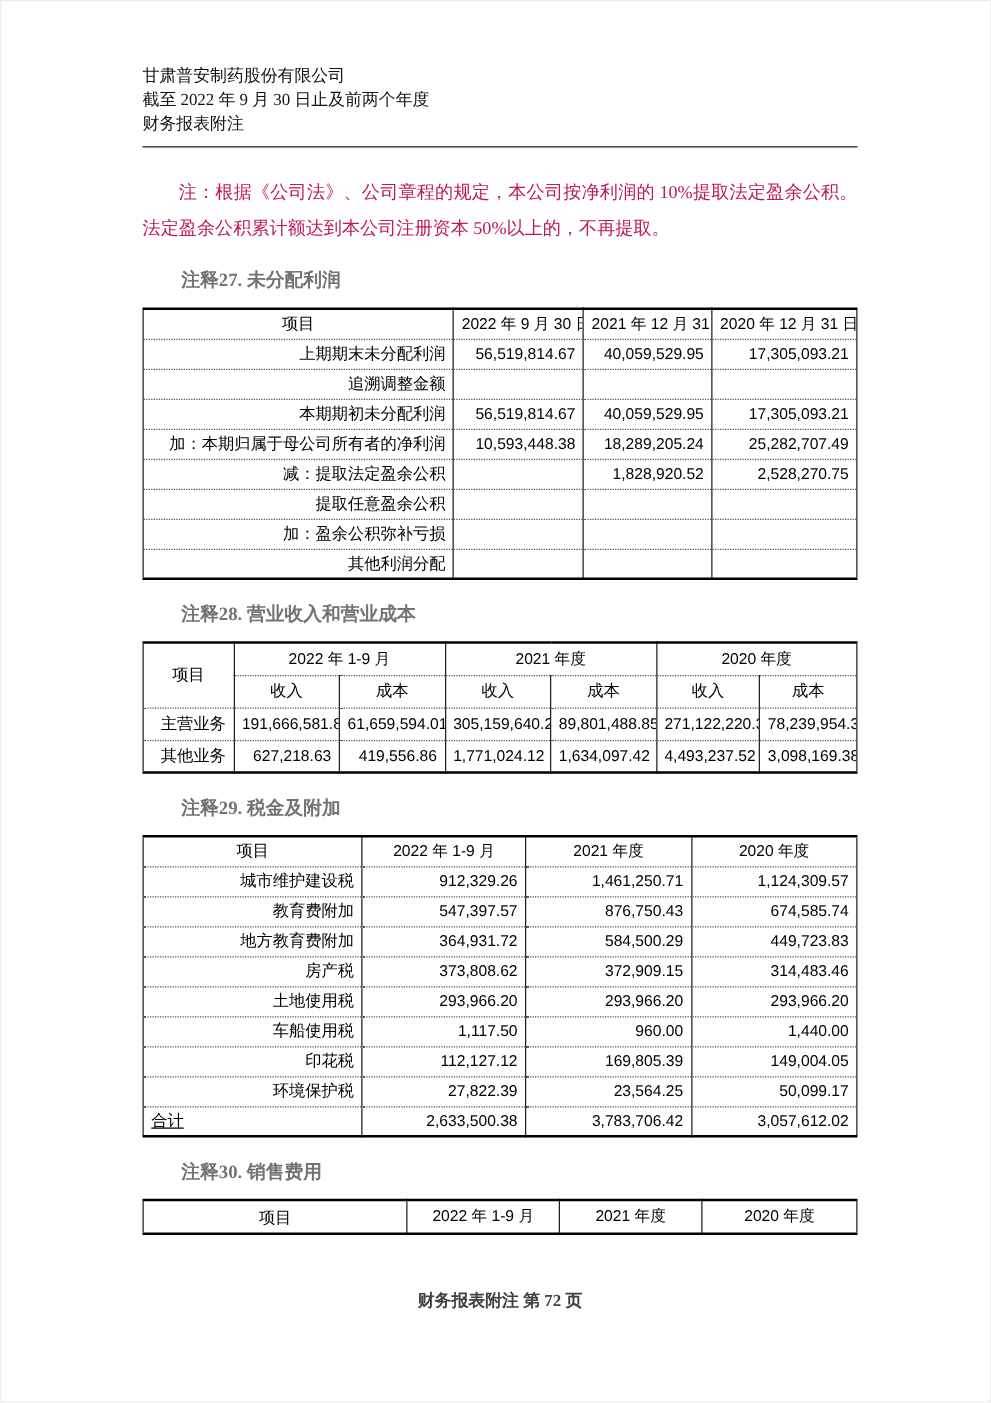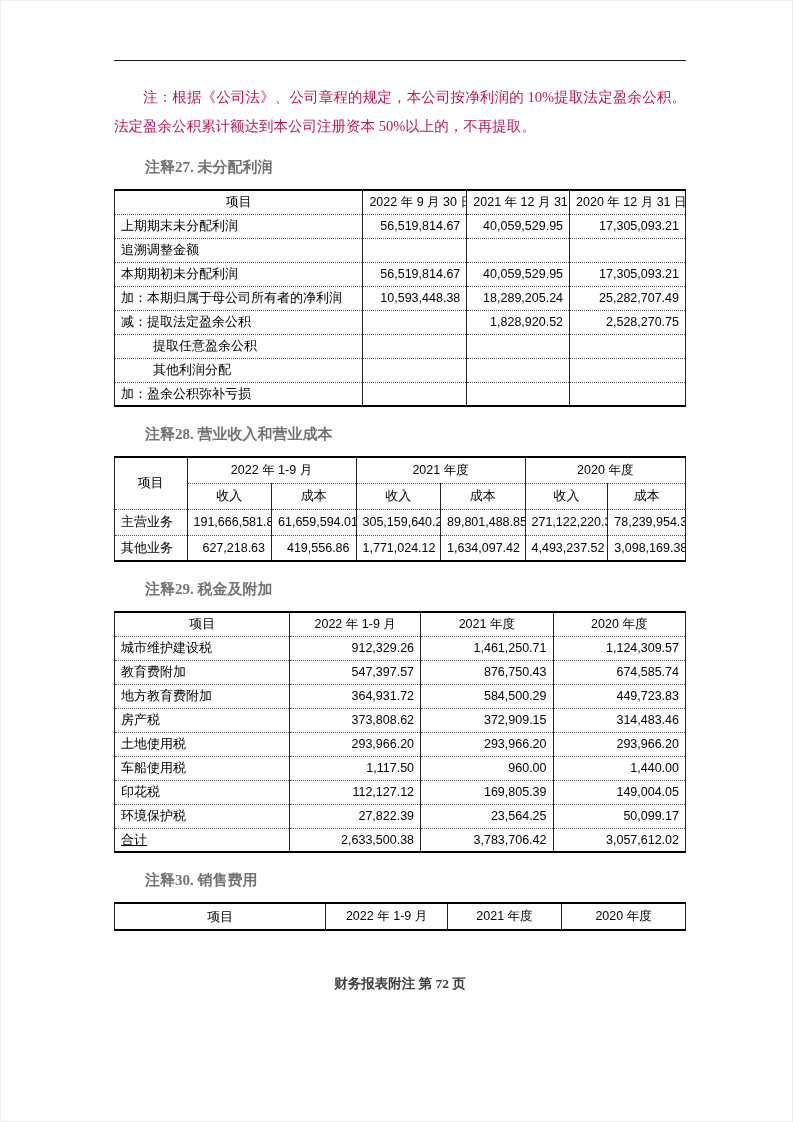--- a/index.html
+++ b/index.html
@@ -58,21 +58,21 @@
     overflow: hidden; white-space: nowrap;
   }
   table tr:first-child th { border-top: none; }
   table tr:last-child td { border-bottom: none; }
   th.hdr {
     text-align: center;
     font-family: "Liberation Sans", "DejaVu Sans", sans-serif;
     font-size: 12.5px;
   }
   th.hdr-item { font-family: Liberation Sans, sans-serif; font-size: 13px; }
-  td.label { text-align: left; font-size: 13px; }
+  td.label { text-align: right; font-size: 13px; }
   td.label.indent { padding-left: 38px; }
   td.label.center { text-align: left; text-decoration: underline; }
   td.num {
     text-align: right;
     font-family: "Liberation Sans", "DejaVu Sans", sans-serif;
     font-size: 12.5px;
     letter-spacing: 0;
   }
   .t28 th, .t28 td { height: 26px; }
   .t30 th { height: 27px; }
@@ -83,20 +83,25 @@
     font-size: 13.5px;
     font-weight: 600;
     color: #404040;
   }
 </style>
 </head>
 <body>
 
 <div class="page">
 
+  <div class="doc-header">
+    <div>甘肃普安制药股份有限公司</div>
+    <div>截至 2022 年 9 月 30 日止及前两个年度</div>
+    <div>财务报表附注</div>
+  </div>
   <hr class="header-rule">
 
   <p class="note">注：根据《公司法》、公司章程的规定，本公司按净利润的 10%提取法定盈余公积。法定盈余公积累计额达到本公司注册资本 50%以上的，不再提取。</p>
 
   <h2 class="sec">注释27. 未分配利润</h2>
   <table class="t27">
     <colgroup>
       <col style="width:43.5%">
         <col style="width:18.2%">
         <col style="width:18%">
@@ -141,27 +146,27 @@
           <td class="num">1,828,920.52</td>
           <td class="num">2,528,270.75</td>
         </tr>
         <tr>
           <td class="label indent">提取任意盈余公积</td>
           <td class="num"></td>
           <td class="num"></td>
           <td class="num"></td>
         </tr>
         <tr>
+          <td class="label">加：盈余公积弥补亏损</td>
+          <td class="num"></td>
+          <td class="num"></td>
+          <td class="num"></td>
+        </tr>
+        <tr>
           <td class="label indent">其他利润分配</td>
-          <td class="num"></td>
-          <td class="num"></td>
-          <td class="num"></td>
-        </tr>
-        <tr>
-          <td class="label">加：盈余公积弥补亏损</td>
           <td class="num"></td>
           <td class="num"></td>
           <td class="num"></td>
         </tr>
       </tbody>
   </table>
 
   <h2 class="sec">注释28. 营业收入和营业成本</h2>
   <table class="t28">
     <colgroup>

